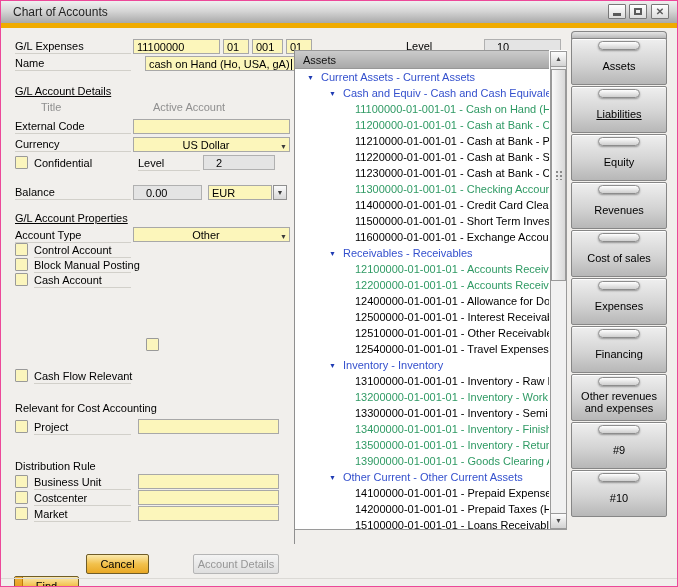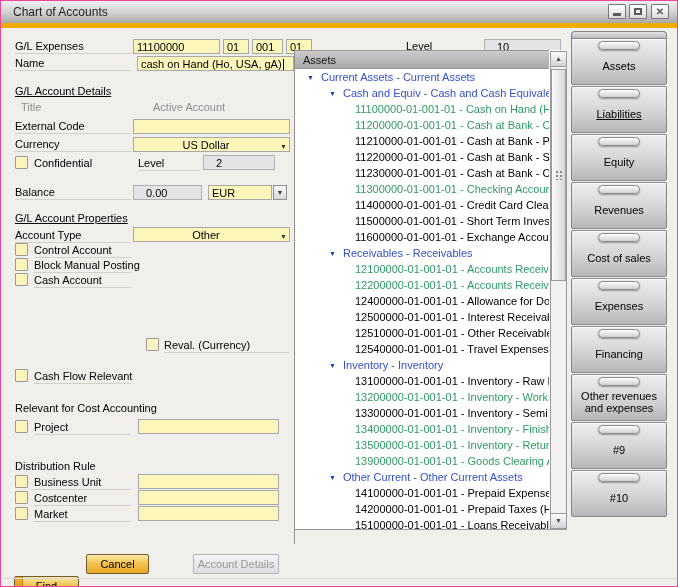--- a/index.html
+++ b/index.html
@@ -73,27 +73,27 @@
     </div>
   <div class="stripe"></div>
 
   <div class="flabel ul" style="left:14px;top:39px;width:116px;">G/L Expenses</div>
   <div class="field" style="left:132px;top:38px;width:87px;">11100000</div>
   <div class="field" style="left:222px;top:38px;width:26px;">01</div>
   <div class="field" style="left:251px;top:38px;width:31px;">001</div>
   <div class="field" style="left:285px;top:38px;width:26px;">01</div>
 
   <div class="flabel ul" style="left:14px;top:56px;width:116px;">Name</div>
-  <div class="field" style="left:136px;top:55px;width:157px;"><span>cash on Hand (Ho, USA, gA)</span><span class="caret"></span></div>
+  <div class="field" style="left:144px;top:55px;width:157px;"><span>cash on Hand (Ho, USA, gA)</span><span class="caret"></span></div>
 
   <div class="flabel ul" style="left:405px;top:39px;width:78px;">Level</div>
   <div class="field disabled" style="left:483px;top:38px;width:77px;">10</div>
 
   <div class="section" style="left:14px;top:84px;">G/L Account Details</div>
-  <div class="flabel gray" style="left:20px;top:100px;">Title</div>
+  <div class="flabel gray" style="left:40px;top:100px;">Title</div>
   <div class="flabel gray" style="left:152px;top:100px;">Active Account</div>
 
   <div class="flabel ul" style="left:14px;top:119px;width:116px;">External Code</div>
   <div class="field" style="left:132px;top:118px;width:157px;"></div>
 
   <div class="flabel ul" style="left:14px;top:137px;width:116px;">Currency</div>
   <div class="field combo" style="left:132px;top:136px;width:157px;"><span>US Dollar</span><span class="arr">▼</span></div>
 
   <div class="cb" style="left:14px;top:155px;"></div>
   <div class="flabel" style="left:33px;top:156px;">Confidential</div>
@@ -110,21 +110,20 @@
   <div class="field combo" style="left:132px;top:226px;width:157px;"><span>Other</span><span class="arr">▼</span></div>
 
   <div class="cb" style="left:14px;top:242px;"></div>
   <div class="flabel ul" style="left:33px;top:243px;width:97px;">Control Account</div>
   <div class="cb" style="left:14px;top:257px;"></div>
   <div class="flabel ul" style="left:33px;top:258px;width:97px;">Block Manual Posting</div>
   <div class="cb" style="left:14px;top:272px;"></div>
   <div class="flabel ul" style="left:33px;top:273px;width:97px;">Cash Account</div>
 
   <div class="cb" style="left:145px;top:337px;"></div>
-  <div class="flabel ul" style="left:163px;top:338px;width:125px;">Reval. (Currency)</div>
 
   <div class="cb" style="left:14px;top:368px;"></div>
   <div class="flabel ul" style="left:33px;top:369px;width:97px;">Cash Flow Relevant</div>
 
   <div class="flabel" style="left:14px;top:401px;">Relevant for Cost Accounting</div>
   <div class="cb" style="left:14px;top:419px;"></div>
   <div class="flabel ul" style="left:33px;top:420px;width:97px;">Project</div>
   <div class="field" style="left:137px;top:418px;width:141px;"></div>
 
   <div class="flabel" style="left:14px;top:459px;">Distribution Rule</div>

